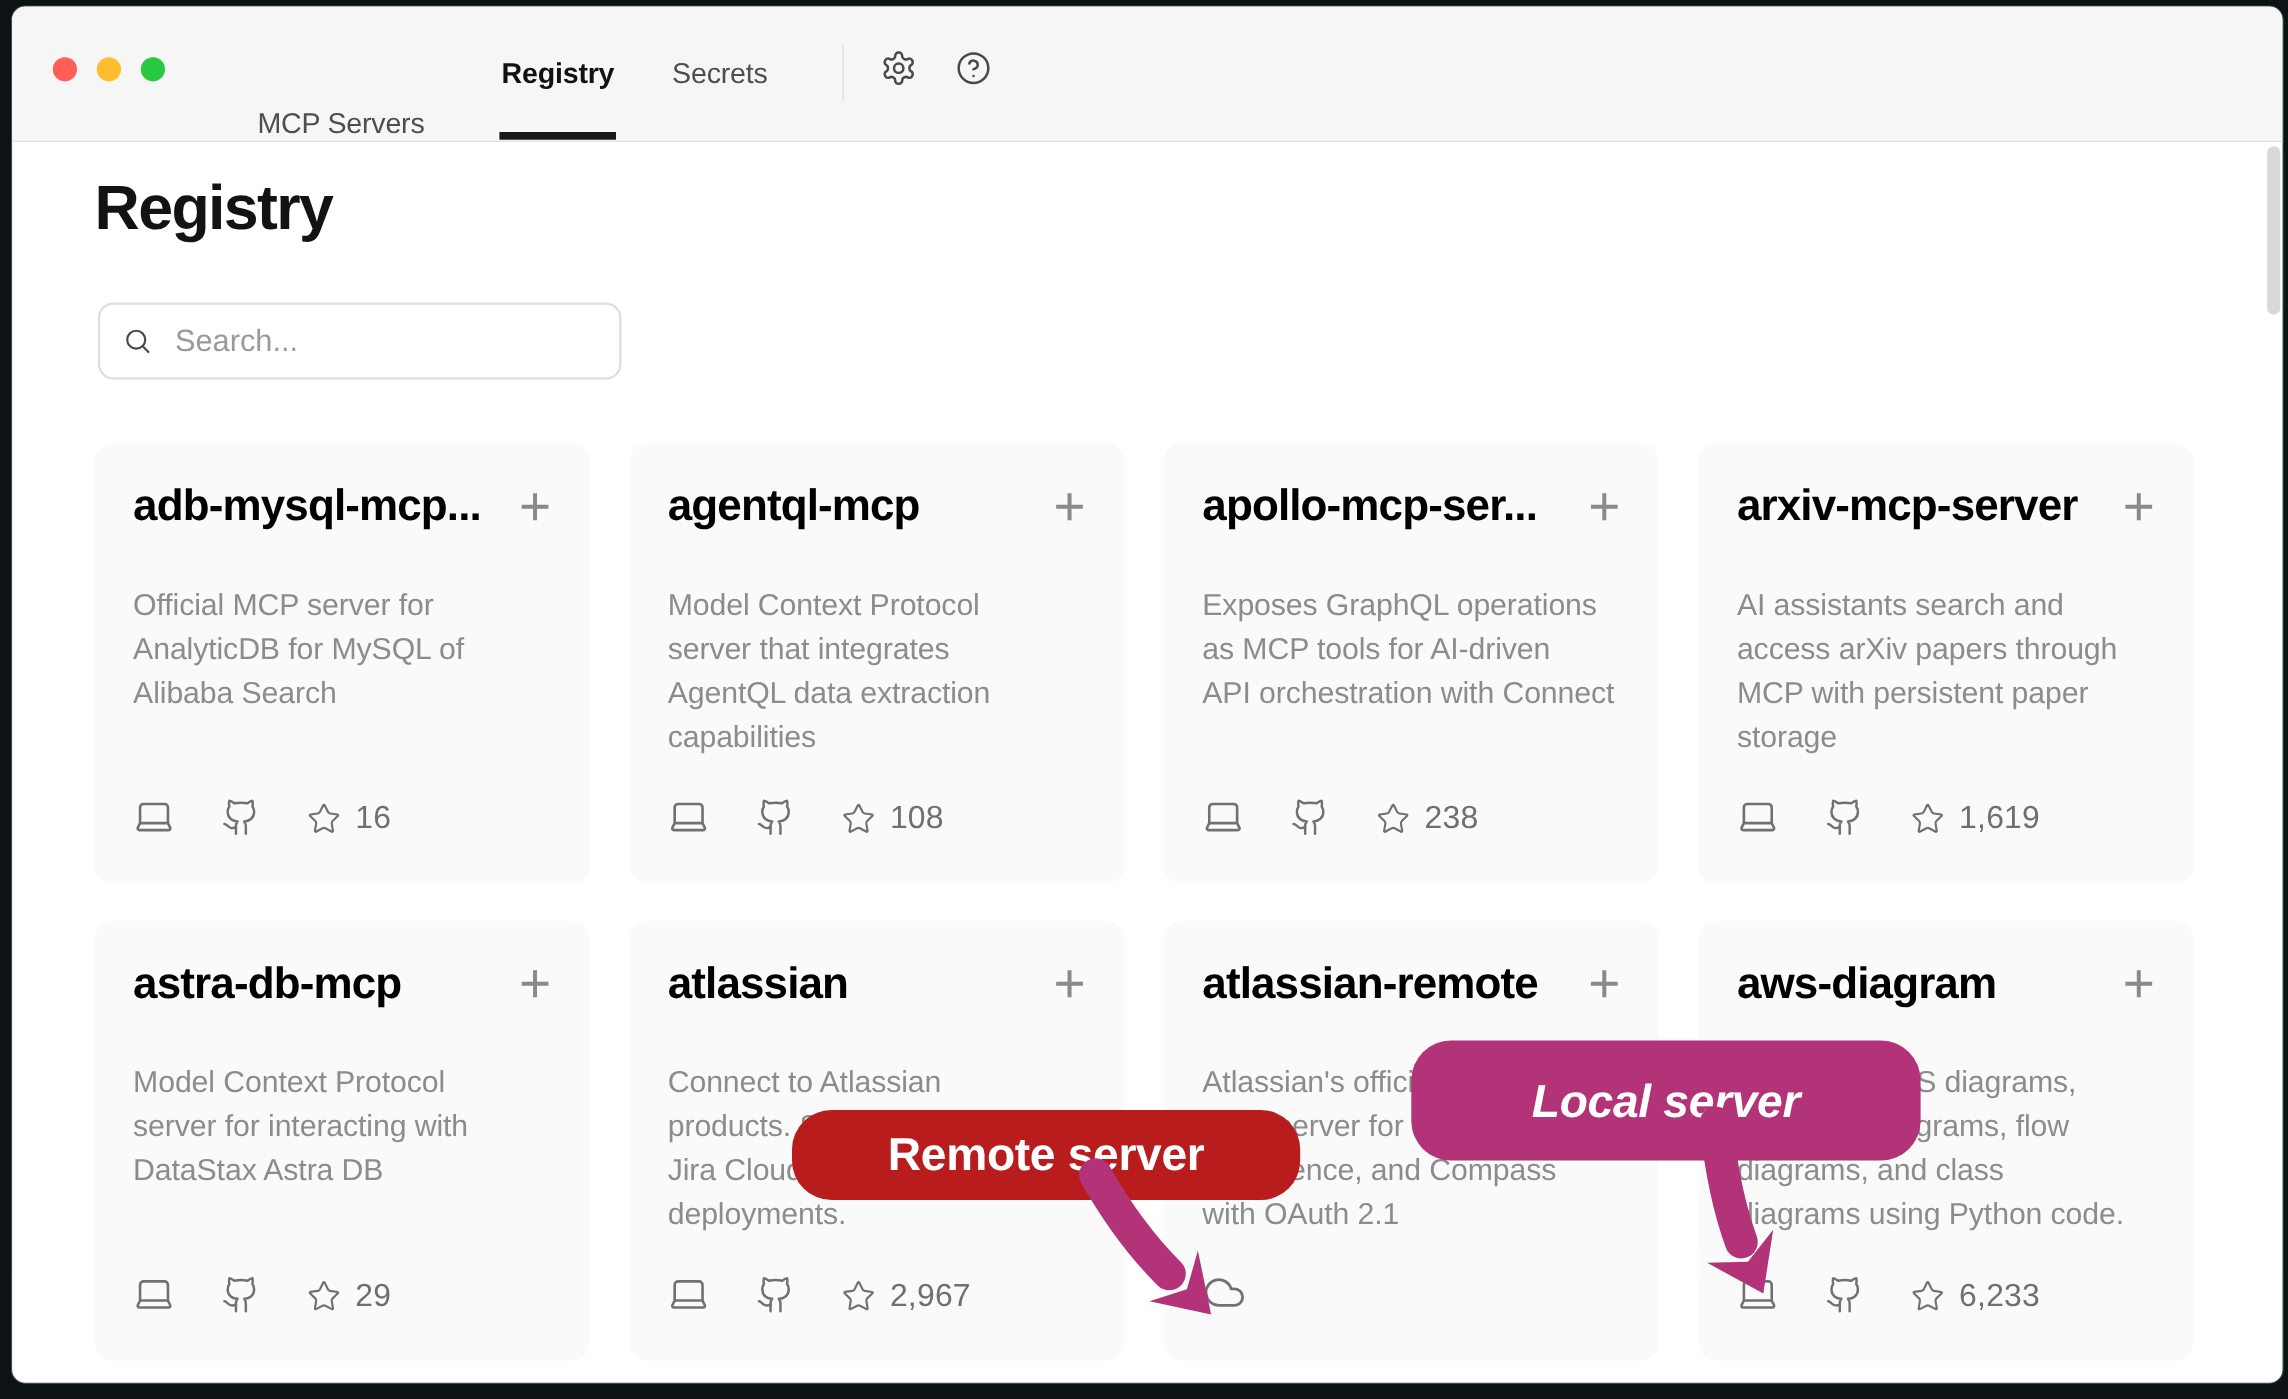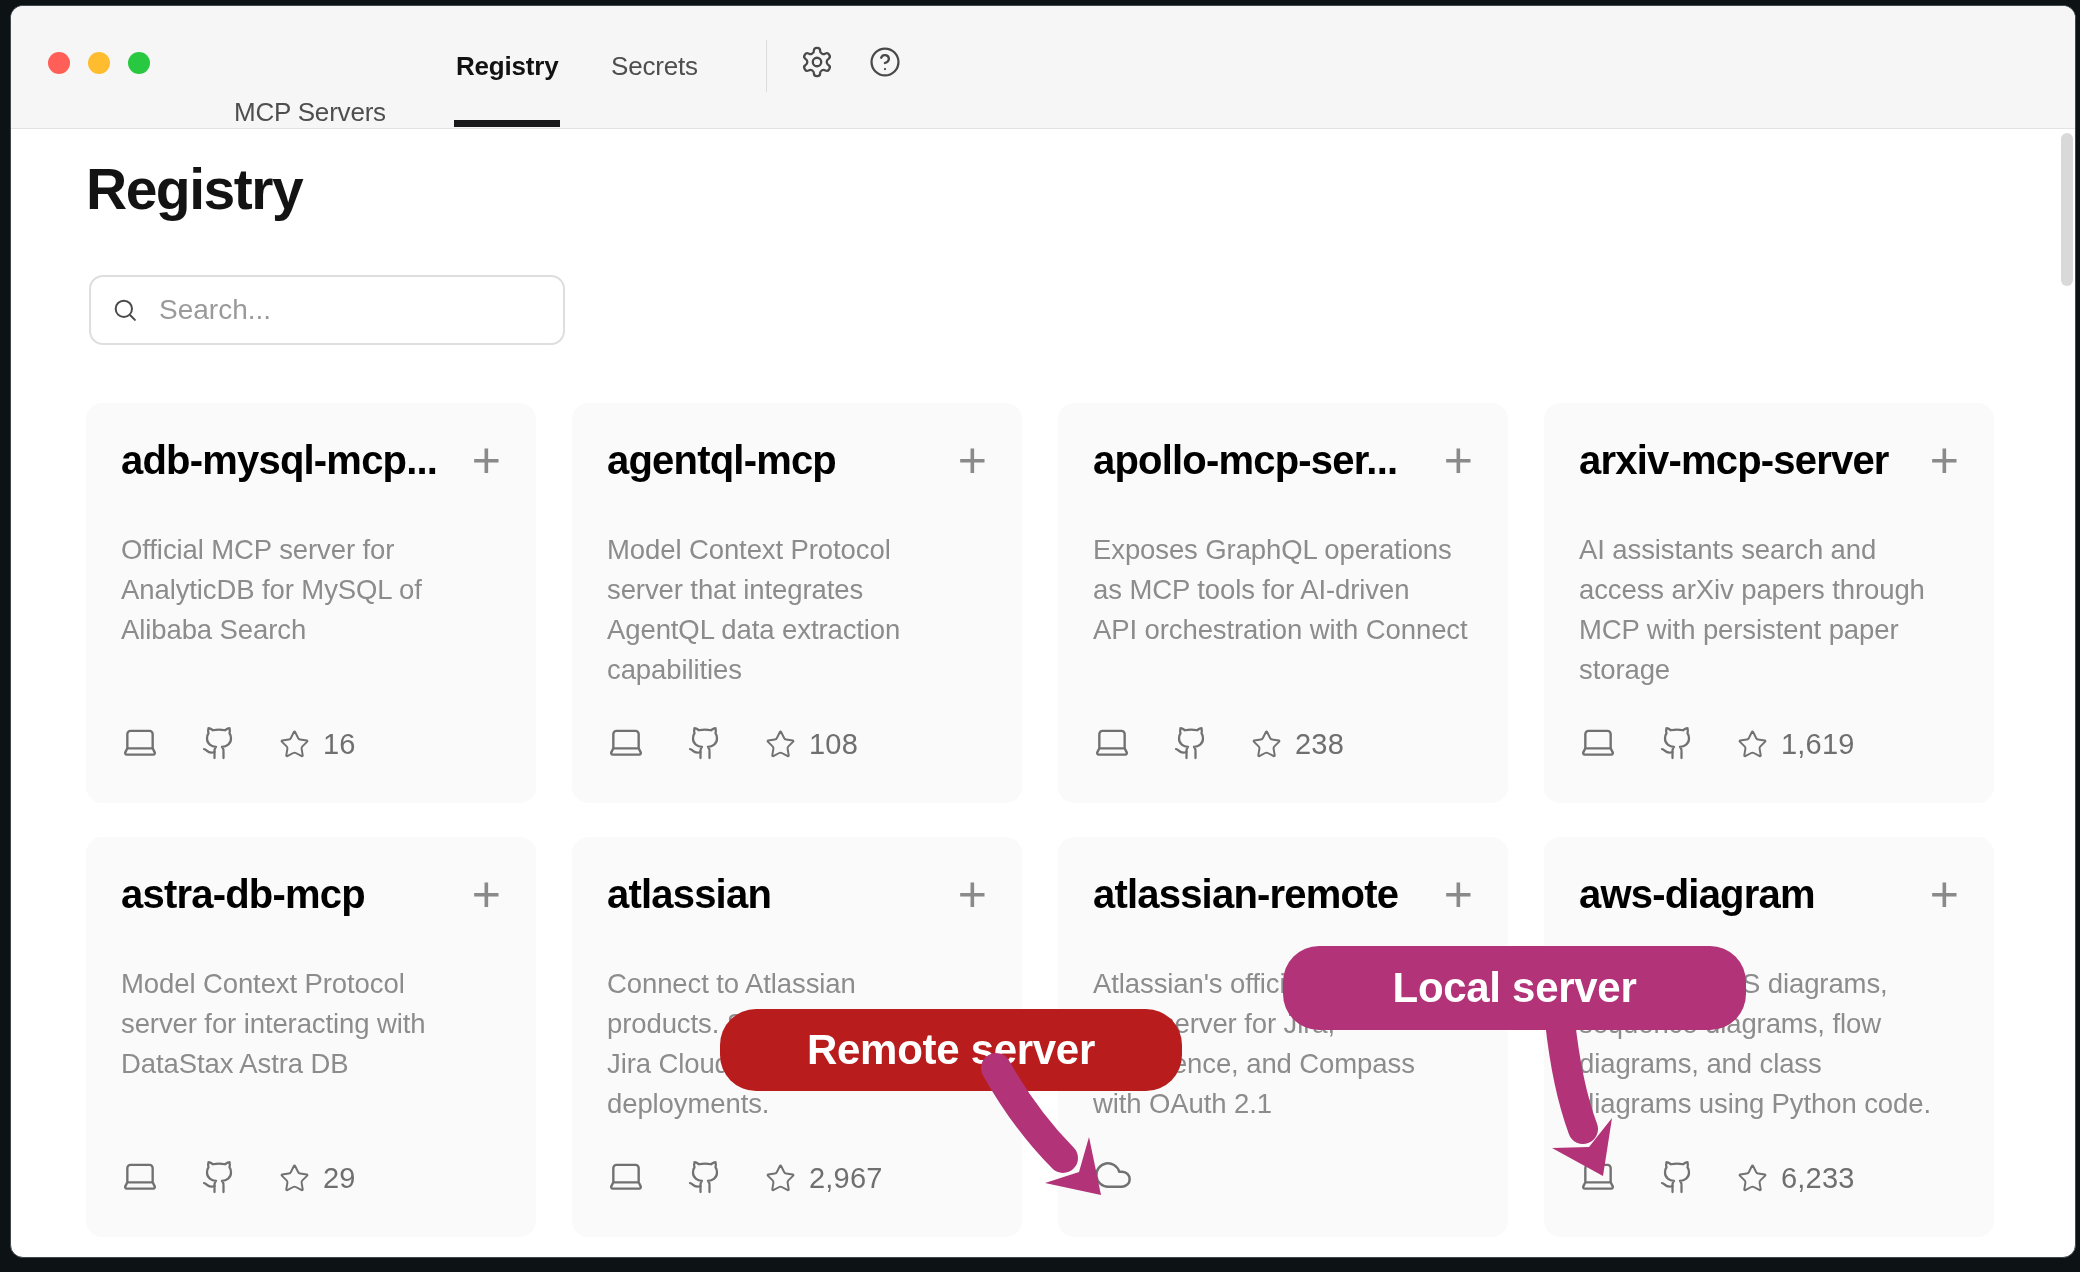--- a/index.html
+++ b/index.html
@@ -101,21 +101,21 @@
   .ic.cloud svg{width:40px;height:40px;}
   .stars{display:inline-flex;align-items:center;gap:13px;}
   .star-count{font-size:29px;color:#6f6f6f;letter-spacing:0.2px;}
   
   .pill{
     position:absolute;z-index:50;display:flex;align-items:center;justify-content:center;
     color:#fff;font-size:42px;font-weight:800;letter-spacing:-0.3px;
     border-radius:36px;
   }
   .pill-remote{left:709px;top:1003px;width:462px;height:82px;}
-  .pill-local{left:1272px;top:940px;width:463px;height:84px;}
+  .pill-local{left:1272px;top:940px;width:463px;height:109px;font-style:italic;}
   .arrows{position:absolute;left:0;top:0;width:2066px;height:1253px;z-index:51;pointer-events:none;}
 </style>
 </head>
 <body>
 
 <div class="window">
 
   <div class="titlebar">
     <div class="lights">
       <span class="light red"></span>

